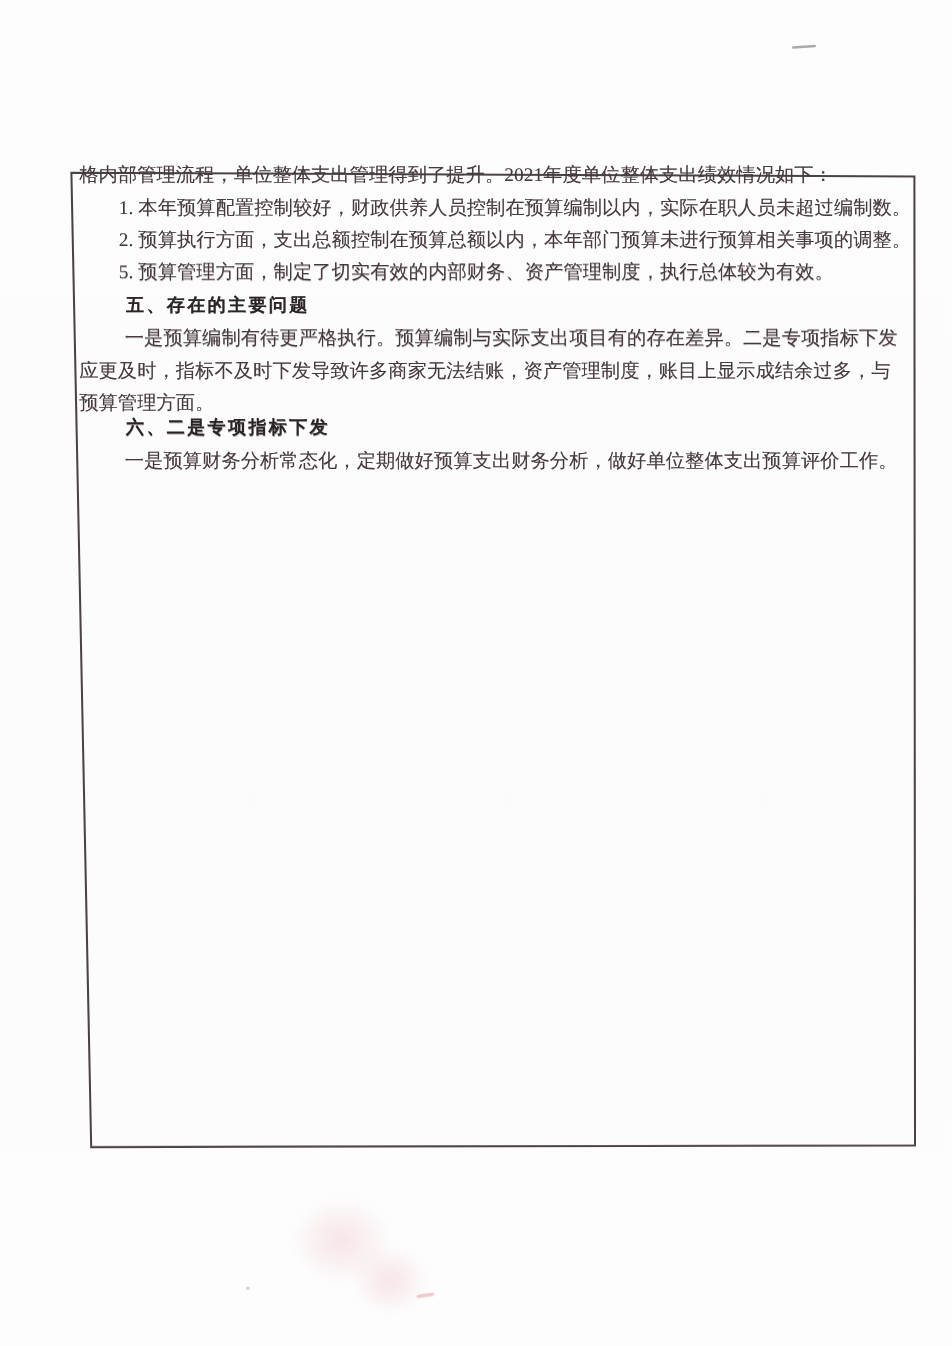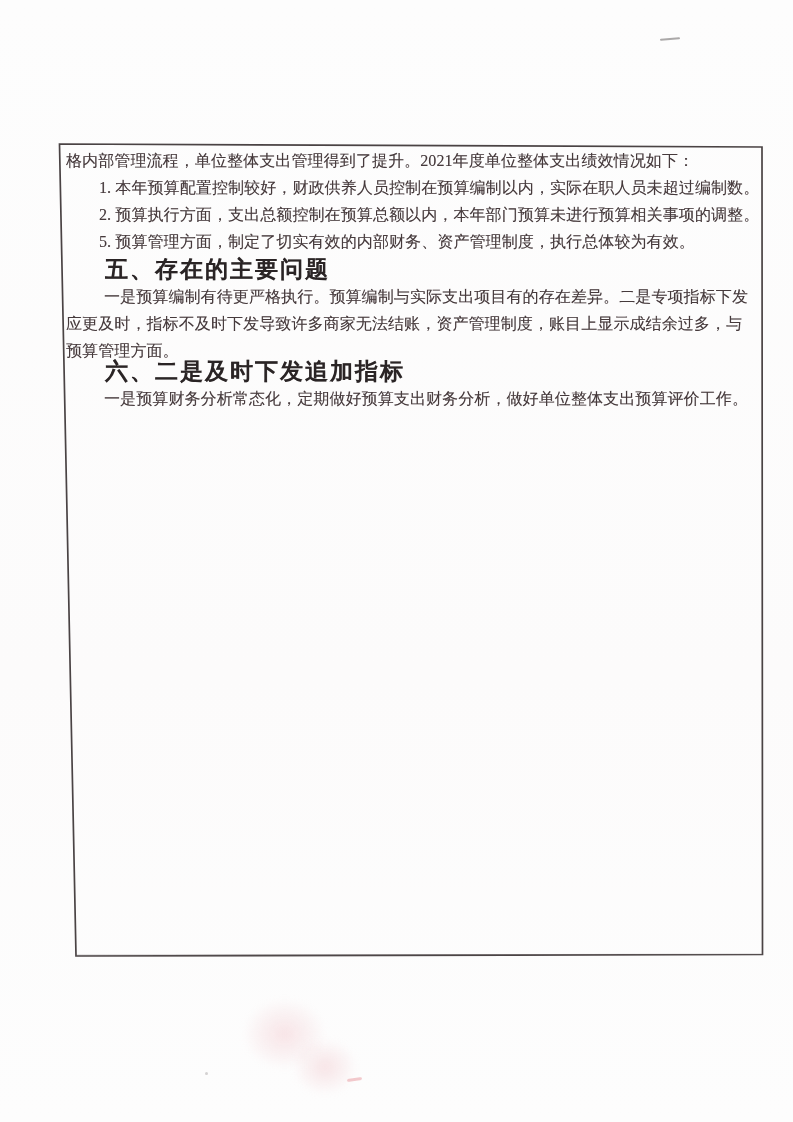--- a/index.html
+++ b/index.html
@@ -19,41 +19,41 @@
   }
   .border-svg {
     position: absolute;
     left: 0; top: 0;
     width: 793px; height: 1122px;
     pointer-events: none;
   }
   .text-column {
     position: absolute;
     left: 66px;
-    top: 147px;
+    top: 133px;
     width: 692px;
     color: #463a3c;
     font-size: 16px;
     letter-spacing: 0.1px;
     text-shadow: 0.2px 0.2px 0.4px rgba(70,58,60,0.35);
   }
   .line {
     height: 27px;
     line-height: 27px;
     white-space: nowrap;
   }
   .indent-list { padding-left: 33px; }
   .indent-para { padding-left: 38px; }
   .heading {
     height: 28px;
     line-height: 28px;
     padding-left: 39px;
     font-family: "Liberation Sans", "DejaVu Sans", sans-serif;
     font-weight: 700;
-    font-size: 23px;
+    font-size: 15px;
     letter-spacing: 2px;
     color: #2a2425;
     text-shadow: 0.3px 0.3px 0.4px rgba(35,30,31,0.45);
     white-space: nowrap;
   }
   .heading-six { margin-top: -7px; }
   
   .pen-dash {
     position: absolute;
     left: 660px; top: 38px;
@@ -108,21 +108,21 @@
 
   <div class="text-column">
     <div class="line">格内部管理流程，单位整体支出管理得到了提升。2021年度单位整体支出绩效情况如下：</div>
     <div class="line indent-list">1. 本年预算配置控制较好，财政供养人员控制在预算编制以内，实际在职人员未超过编制数。</div>
     <div class="line indent-list">2. 预算执行方面，支出总额控制在预算总额以内，本年部门预算未进行预算相关事项的调整。</div>
     <div class="line indent-list">5. 预算管理方面，制定了切实有效的内部财务、资产管理制度，执行总体较为有效。</div>
     <div class="heading">五、存在的主要问题</div>
     <div class="line indent-para">一是预算编制有待更严格执行。预算编制与实际支出项目有的存在差异。二是专项指标下发</div>
     <div class="line">应更及时，指标不及时下发导致许多商家无法结账，资产管理制度，账目上显示成结余过多，与</div>
     <div class="line">预算管理方面。</div>
-    <div class="heading heading-six">六、二是及时下发追加指标</div>
+    <div class="heading heading-six">六、二是专项指标下发</div>
     <div class="line indent-para">一是预算财务分析常态化，定期做好预算支出财务分析，做好单位整体支出预算评价工作。</div>
   </div>
 
   <div class="smudge-1"></div>
   <div class="smudge-2"></div>
   <div class="smudge-dash"></div>
   <div class="speck"></div>
 
 </div>
 

